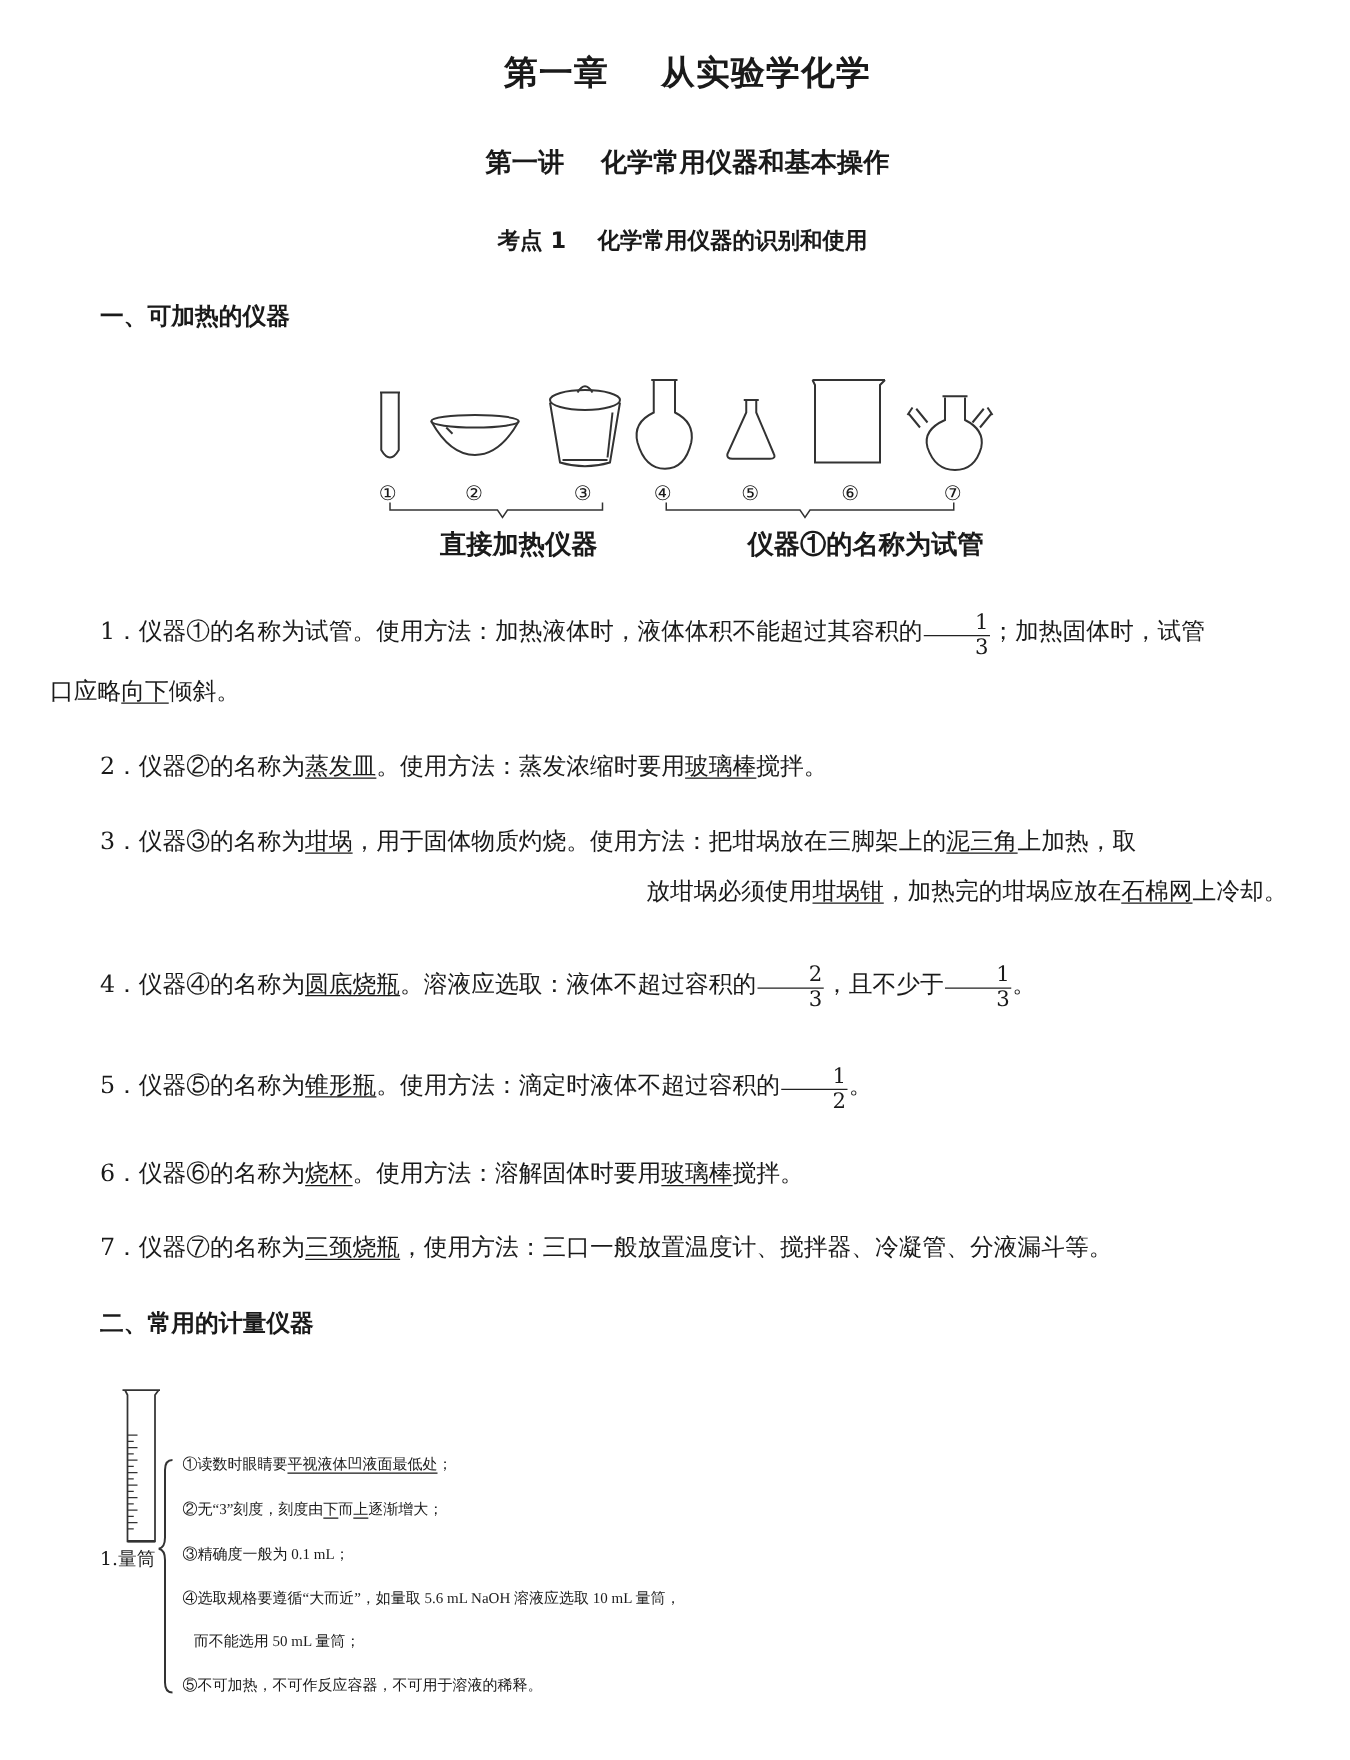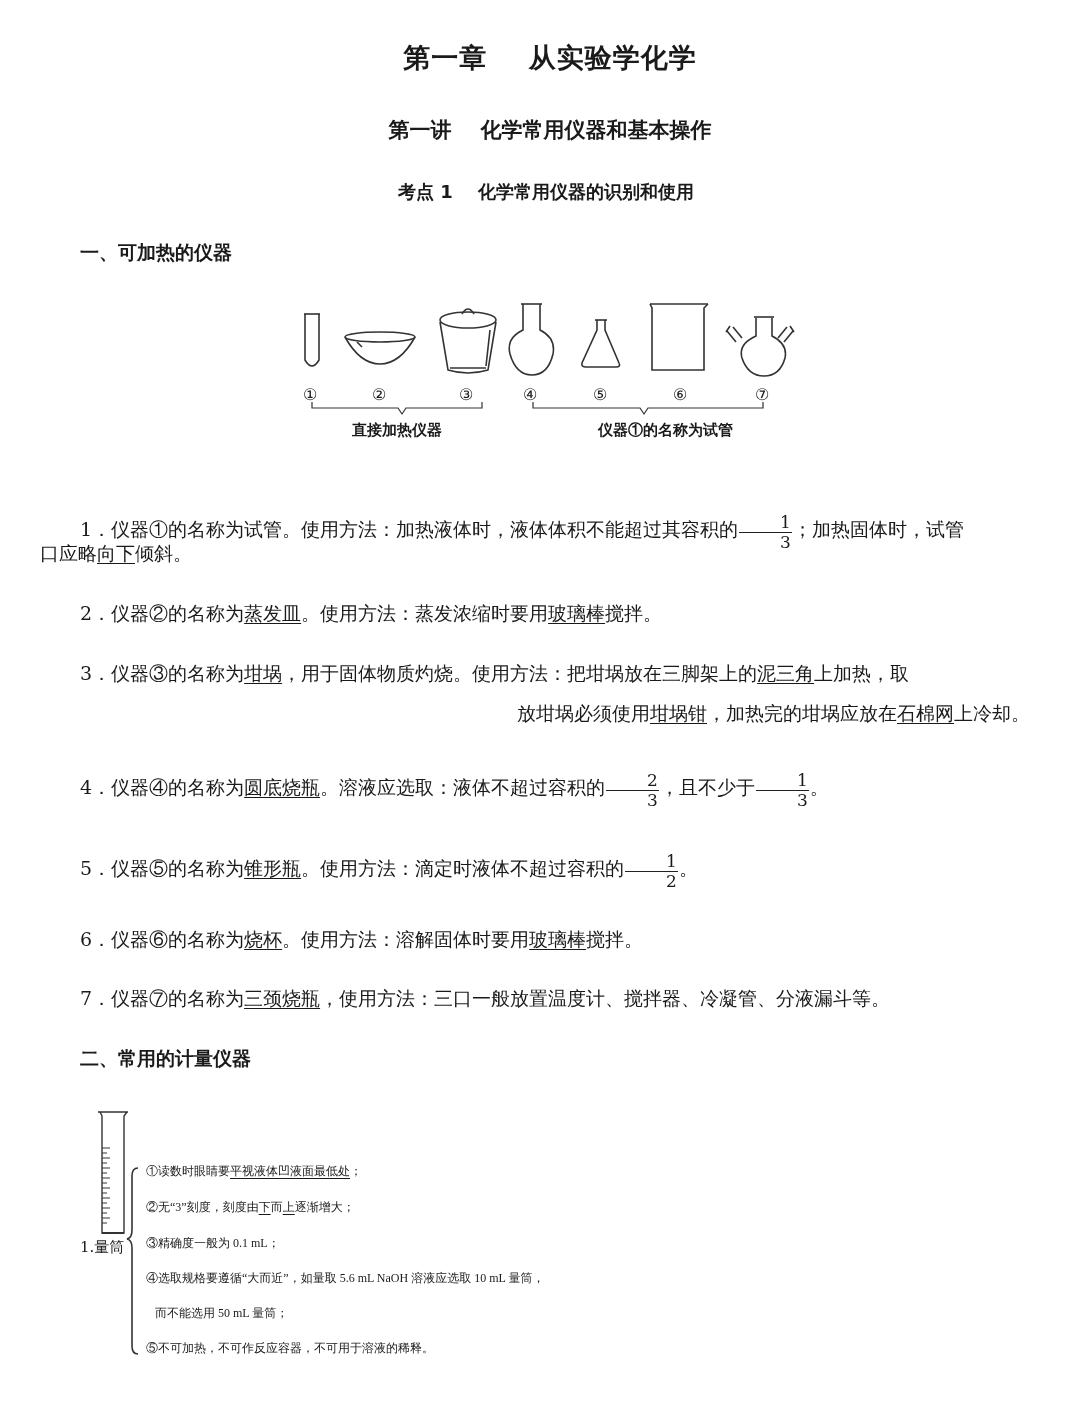--- a/index.html
+++ b/index.html
@@ -8,21 +8,21 @@
   .abs { position: absolute; }
   .h1 { left: 0; width: 1100px; top: 40px; text-align: center; font-family: "DejaVu Sans", sans-serif; font-weight: bold; font-size: 27px; letter-spacing: 1px; white-space: pre; }
   .h2 { left: 0; width: 1100px; top: 116px; text-align: center; font-family: "DejaVu Sans", sans-serif; font-weight: bold; font-size: 21px; white-space: pre; }
   .h3 { left: 0; width: 1092px; top: 180px; text-align: center; font-family: "DejaVu Sans", sans-serif; font-weight: bold; font-size: 18px; white-space: pre; }
   .sec { left: 80px; font-family: "DejaVu Sans", sans-serif; font-weight: bold; font-size: 19px; text-align: right; }
   .para { left: 40px; width: 990px; font-size: 19px; line-height: 1.2; }
   .u { text-decoration: underline; text-underline-offset: 3px; }
   .frac { display: inline-flex; flex-direction: column; align-items: center; vertical-align: middle; font-size: 17px; line-height: 1; margin: 0 1px; position: relative; top: 2px; }
   .frac .num { border-bottom: 1px solid #222; padding: 0 1px 1px; }
   .frac .den { padding-top: 1px; }
-  .cap { font-family: Liberation Sans, sans-serif; font-size: 15px; font-weight: bold; }
+  .cap { font-family: Liberation Sans, sans-serif; font-size: 21px; font-weight: bold; }
   .num-label { font-size: 16px; }
   .mline { left: 146px; font-size: 12px; white-space: nowrap; font-family: Liberation Serif, serif; }
 </style>
 </head>
 <body>
 
 <div class="abs h1">第一章    从实验学化学</div>
 <div class="abs h2">第一讲    化学常用仪器和基本操作</div>
 <div class="abs h3">考点 1    化学常用仪器的识别和使用</div>
 
@@ -81,21 +81,21 @@
 <div class="abs num-label" style="left:303px; top:385px;">①</div>
 <div class="abs num-label" style="left:372px; top:385px;">②</div>
 <div class="abs num-label" style="left:459px; top:385px;">③</div>
 <div class="abs num-label" style="left:523px; top:385px;">④</div>
 <div class="abs num-label" style="left:593px; top:385px;">⑤</div>
 <div class="abs num-label" style="left:673px; top:385px;">⑥</div>
 <div class="abs num-label" style="left:755px; top:385px;">⑦</div>
 <div class="abs cap" style="left:352px; top:421px;">直接加热仪器</div>
 <div class="abs cap" style="left:598px; top:421px;">仪器①的名称为试管</div>
 
-<div class="abs para" style="top:488px; text-indent:40px;margin-top:24px;">
+<div class="abs para" style="top:488px; text-indent:40px;">
   <span>1．</span><span>仪器①的名称为试管。使用方法：加热液体时，液体体积不能超过其容积的</span><span class="frac">
       <span class="num">1</span>
       <span class="den">3</span>
     </span><span>；加热固体时，试管</span>
 </div>
 <div class="abs para" style="top:542px;">
   <span>口应略</span><span class="u">向下</span><span>倾斜。</span>
 </div>
 
 <div class="abs para" style="top:602px; text-indent:40px;">

